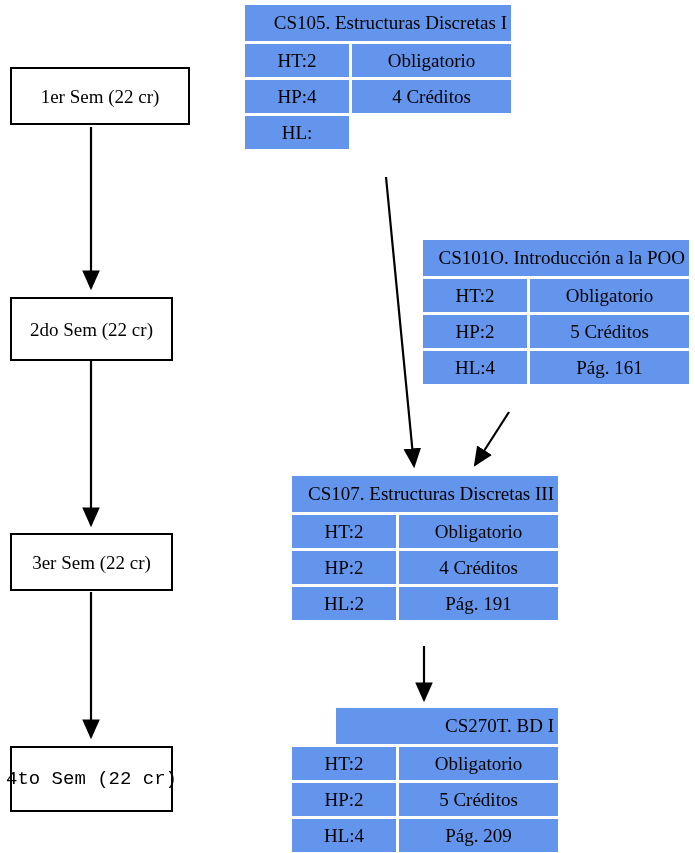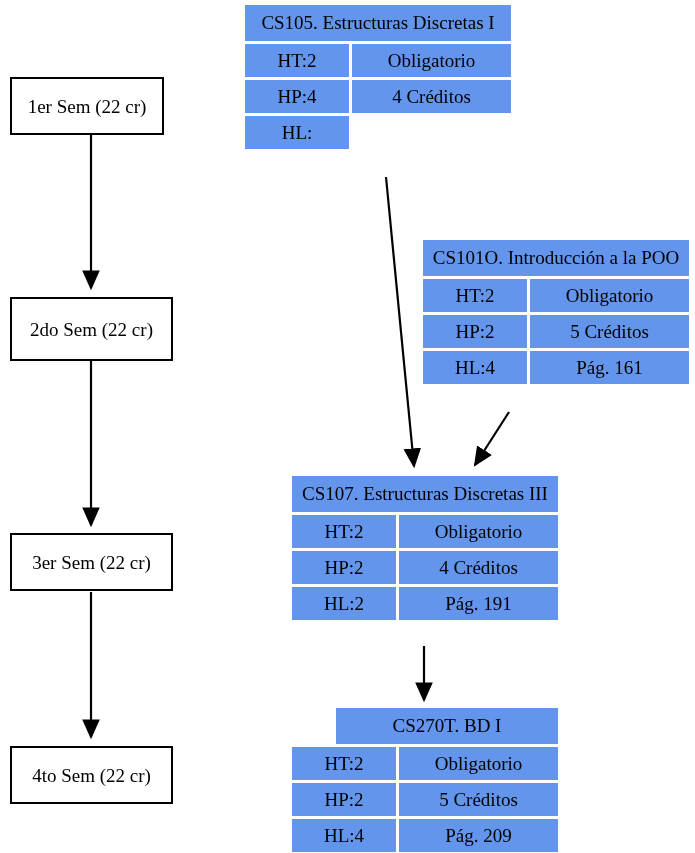--- a/index.html
+++ b/index.html
@@ -48,21 +48,21 @@
   .course-card {
     position: absolute;
     box-sizing: border-box;
     background: #ffffff;
     display: flex;
     flex-direction: column;
     gap: 3px;
   }
   .card-title {
     background: #6495ed;
-    text-align: center;
+    text-align: right;
     font-size: 19px;
     line-height: 25px;
     padding: 5px 4px 6px 4px;
     box-sizing: border-box;
   }
   .card-row {
     display: flex;
     gap: 3px;
     height: 33px;
   }
@@ -109,33 +109,33 @@
       <line x1="386" y1="177" x2="414" y2="466" stroke="#000000" stroke-width="2.2" marker-end="url(#ah)"></line>
     </g>
     <g>
       <line x1="509" y1="412" x2="475" y2="465" stroke="#000000" stroke-width="2.2" marker-end="url(#ah)"></line>
     </g>
     <g>
       <line x1="424" y1="646" x2="424" y2="700" stroke="#000000" stroke-width="2.2" marker-end="url(#ah)"></line>
     </g>
   </svg>
 
-  <div class="sem-box" style="left:10px; top:77px; width:154px; height:58px;">
+  <div class="sem-box" style="left:10px; top:67px; width:180px; height:58px;">
     <span class="sem-label">1er Sem (22 cr)</span>
   </div>
 
   <div class="sem-box" style="left:10px; top:297px; width:163px; height:64px;">
     <span class="sem-label">2do Sem (22 cr)</span>
   </div>
 
   <div class="sem-box" style="left:10px; top:533px; width:163px; height:58px;">
     <span class="sem-label">3er Sem (22 cr)</span>
   </div>
 
-  <div class="sem-box" style="left:10px; top:746px; width:163px; height:58px;">
+  <div class="sem-box" style="left:10px; top:746px; width:163px; height:66px;font-family:Liberation Mono, monospace;">
     <span class="sem-label">4to Sem (22 cr)</span>
   </div>
 
   <div class="course-card" style="left:245px; top:5px; width:266px;">
     <div class="card-title">CS105. Estructuras Discretas I</div>
     <div class="card-row">
       <div class="cell left">HT:2</div>
       <div class="cell right">Obligatorio</div>
     </div>
     <div class="card-row">

